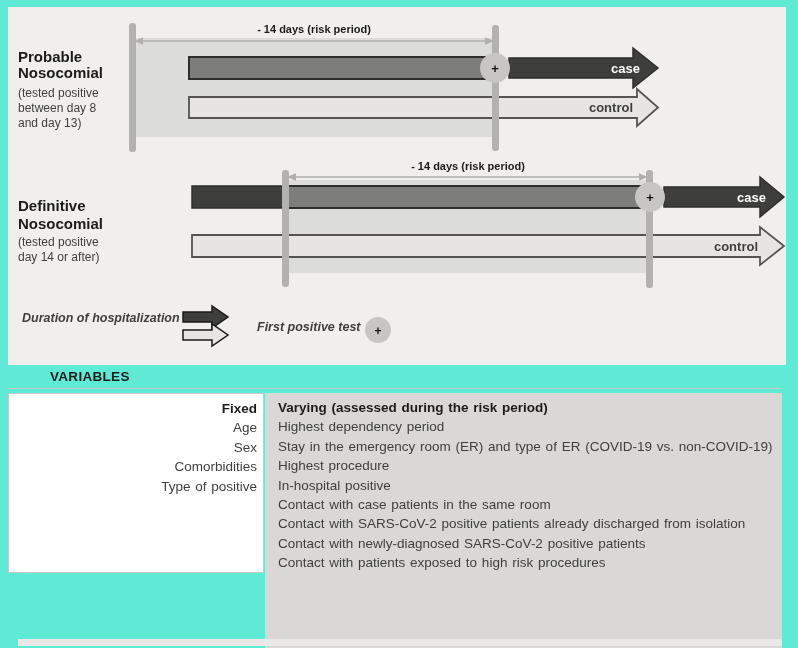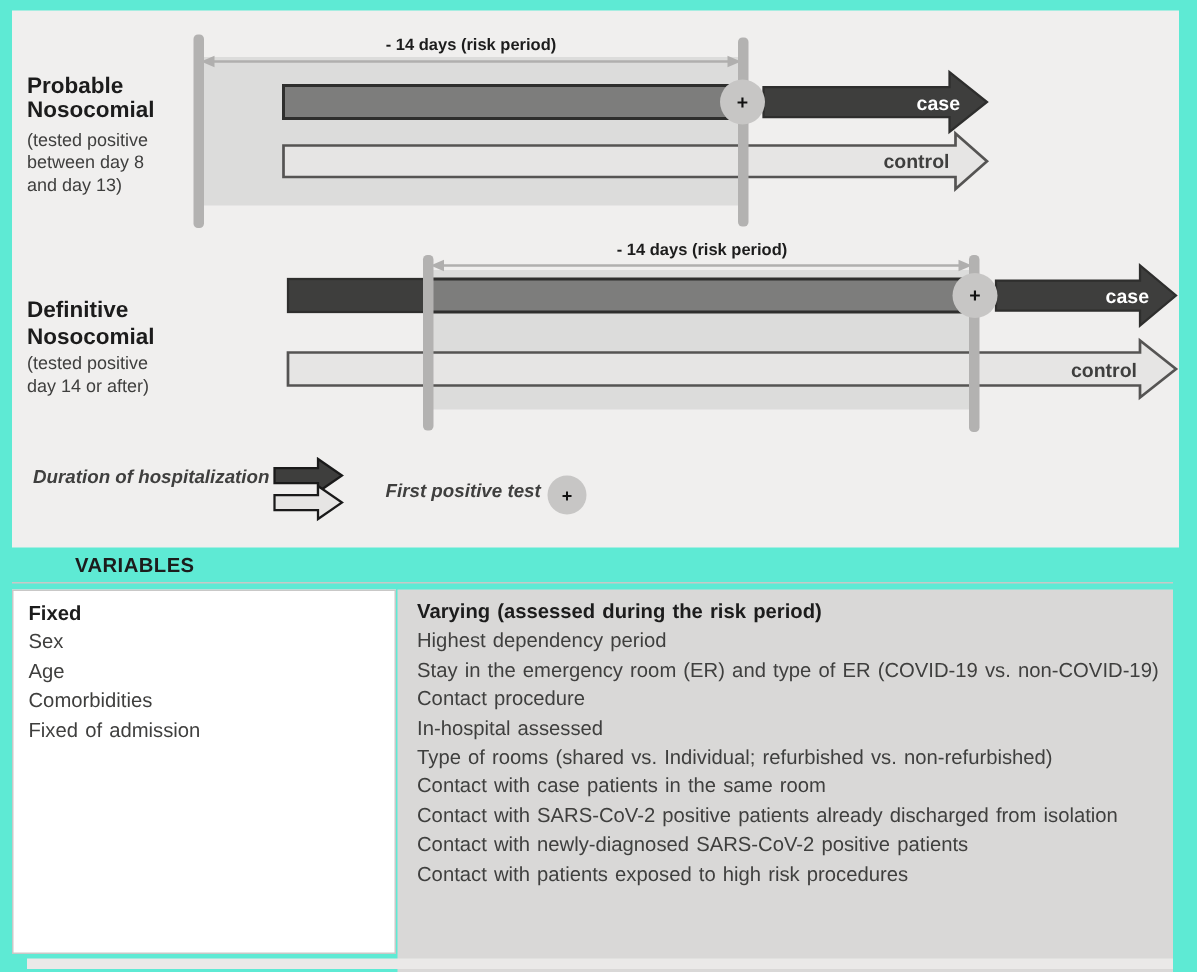--- a/index.html
+++ b/index.html
@@ -9,23 +9,24 @@
   .svgtxt{font-family:"Liberation Sans",sans-serif;}
 
   .heading{
     position:absolute;left:18px;top:369px;width:300px;
     font-size:13.5px;font-weight:bold;color:var(--text_dark);letter-spacing:.3px;margin-left:32px;
   }
   .rule{
     position:absolute;left:8px;top:388px;width:774px;height:1px;background:var(--rule);
   }
   .cell-fixed{
-    position:absolute;left:8px;top:393px;width:256px;height:243px;
+    position:absolute;left:8px;top:393px;width:256px;height:180px;
     background:#ffffff;border:1px solid var(--rule);box-sizing:border-box;
     padding:5px 6px 0 10px;
+    text-align:right;
   }
   .cell-varying{
     position:absolute;left:265px;top:393px;width:517px;height:272px;
     background:var(--table_gray);box-sizing:border-box;
     padding:5px 8px 0 13px;
   }
   .tline{
     font-size:13.5px;line-height:19.4px;color:var(--text_mid);
     word-spacing:1px;
   }
@@ -116,33 +117,32 @@
       <circle cx="378" cy="330" r="13" style="fill:var(--marker)"></circle>
       <text class="svgtxt" x="378" y="334.5" text-anchor="middle" font-size="12" font-weight="bold" fill="#111111">+</text>
     </g>
   </svg>
 
   <div class="heading">VARIABLES</div>
   <div class="rule"></div>
 
   <div class="cell-fixed">
     <div class="tline bold">Fixed</div>
+    <div class="tline">Age</div>
     <div class="tline">Sex</div>
-    <div class="tline">Age</div>
     <div class="tline">Comorbidities</div>
-    <div class="tline">Fixed of admission</div>
+    <div class="tline">Type of positive</div>
   </div>
 
   <div class="cell-varying">
     <div class="tline bold">Varying (assessed during the risk period)</div>
     <div class="tline">Highest dependency period</div>
     <div class="tline">Stay in the emergency room (ER) and type of ER (COVID-19 vs. non-COVID-19)</div>
-    <div class="tline">Contact procedure</div>
-    <div class="tline">In-hospital assessed</div>
-    <div class="tline">Type of rooms (shared vs. Individual; refurbished vs. non-refurbished)</div>
+    <div class="tline">Highest procedure</div>
+    <div class="tline">In-hospital positive</div>
     <div class="tline">Contact with case patients in the same room</div>
     <div class="tline">Contact with SARS-CoV-2 positive patients already discharged from isolation</div>
     <div class="tline">Contact with newly-diagnosed SARS-CoV-2 positive patients</div>
     <div class="tline">Contact with patients exposed to high risk procedures</div>
   </div>
 
   <div class="bottom-strip"></div>
 </div>
 
 </body></html>

